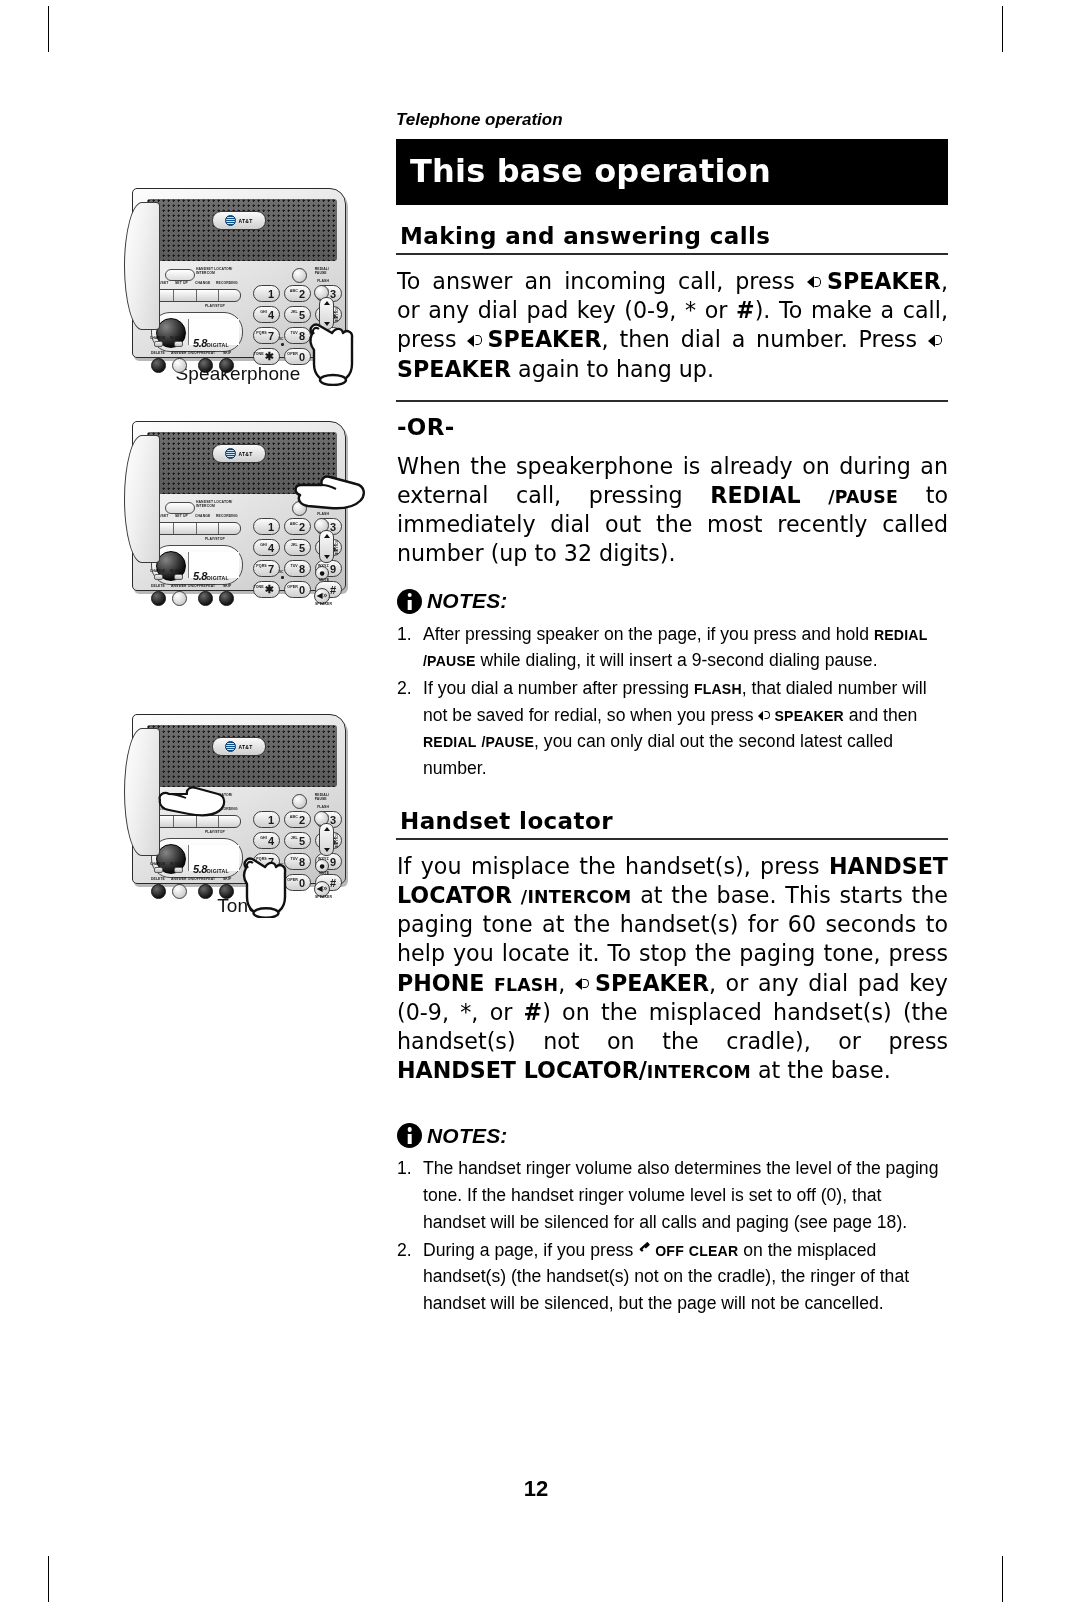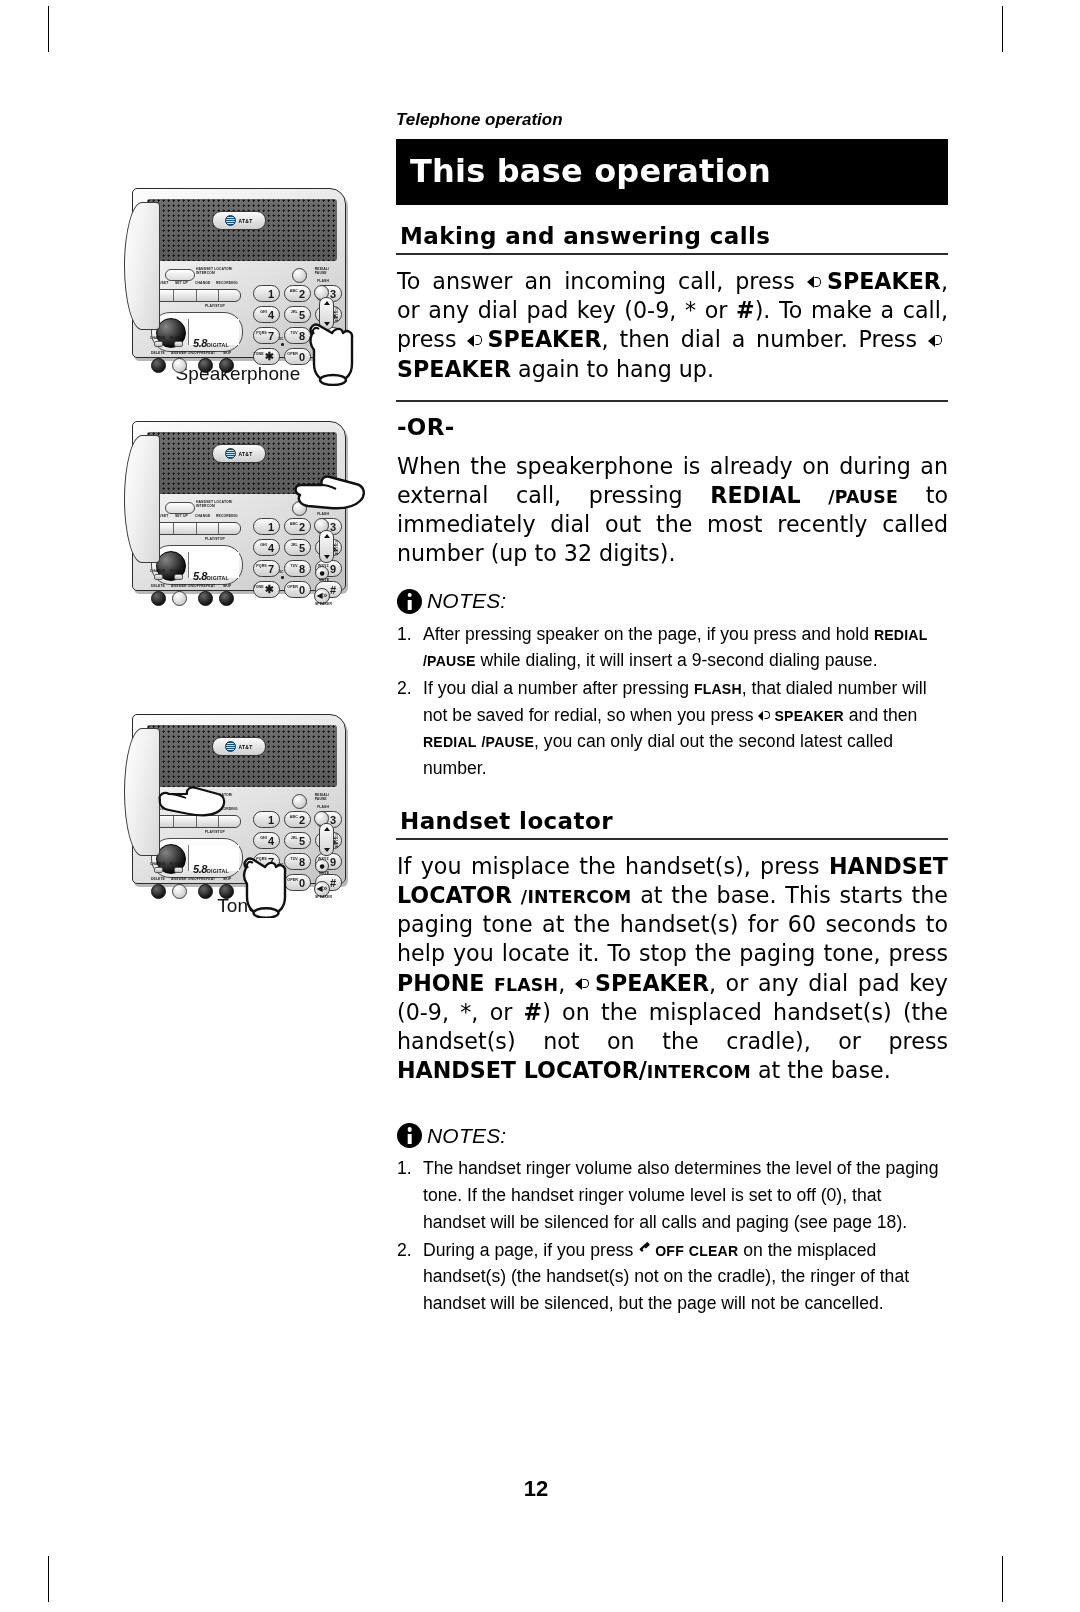--- a/index.html
+++ b/index.html
@@ -340,21 +340,21 @@
     content: "";
     position: absolute;
     left: 50%; top: 11px;
     transform: translateX(-50%);
     width: 4.6px; height: 10px;
     background: #fff;
   }
   .notes-title {
     font-family: "Liberation Sans", sans-serif;
     font-style: italic;
-    font-weight: normal;
+    font-weight: bold;
     font-size: 21px;
     letter-spacing: .2px;
   }
   ol.notes-list {
     list-style: none;
     margin: 0;
     padding: 0;
   }
   ol.notes-list li {
     font-family: "Liberation Sans", sans-serif;

